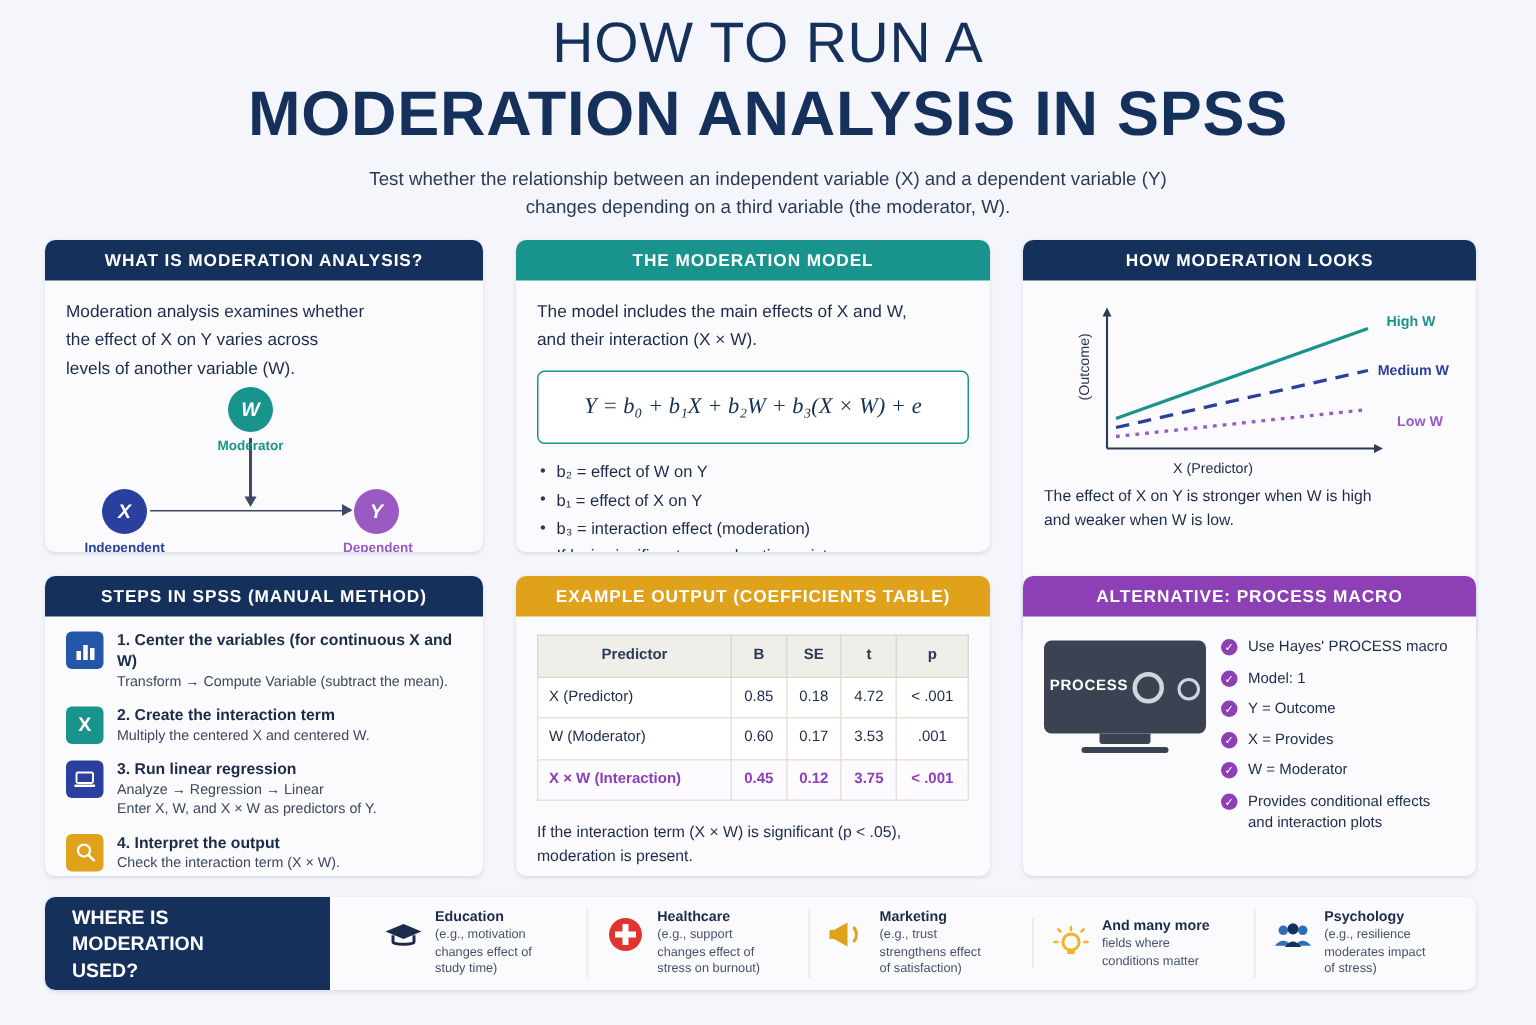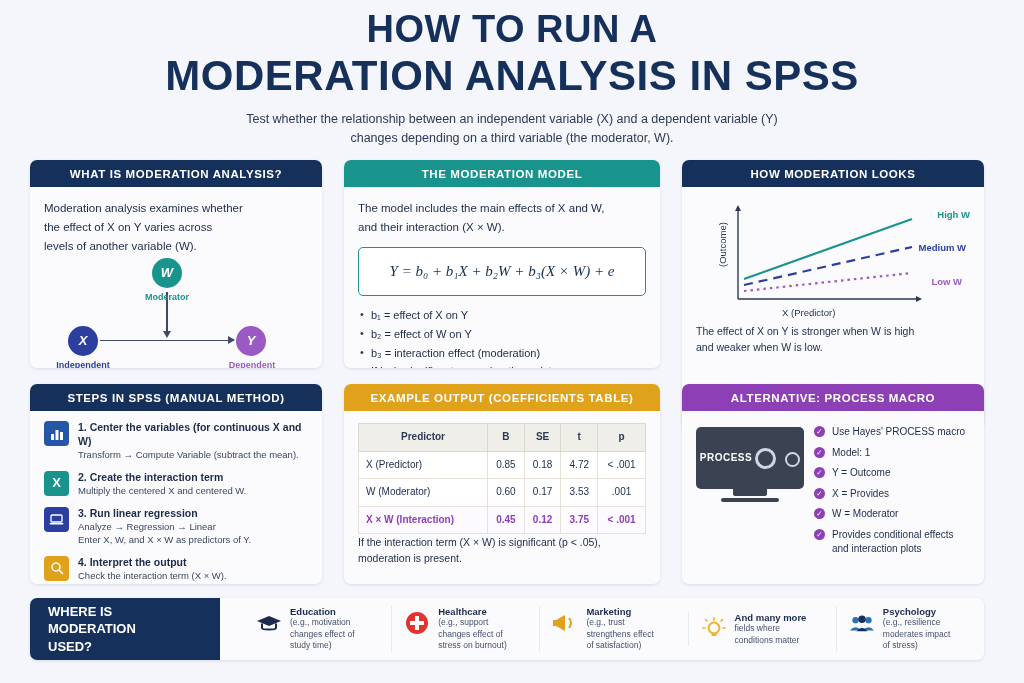--- a/index.html
+++ b/index.html
@@ -21,21 +21,21 @@
     background: #f4f6fb;
   }
 
   
   .header {
     text-align: center;
     padding-top: 10px;
   }
   .title-1 {
     font-size: 38px;
-    font-weight: bold;
+    font-weight: normal;
     letter-spacing: 0.5px;
     color: #16305c;
     line-height: 1.05;
   }
   .title-2 {
     font-size: 42px;
     font-weight: bold;
     letter-spacing: 0.5px;
     color: #16305c;
     line-height: 1.05;
@@ -166,21 +166,21 @@
 
   
   #card-looks { left: 682px; top: 160px; width: 302px; height: 268px; }
   .plot-wrap { position: relative; height: 118px; margin-top: 2px; }
   .plot-note { font-size: 10.5px; line-height: 1.55; margin-top: 4px; }
   .lbl-line {
     position: absolute;
     font-size: 9.5px;
     font-weight: bold;
   }
-  .lbl-high { color: #18948c; right: 0; top: 6px; margin-left: 22px; }
+  .lbl-high { color: #18948c; right: 13px; top: 6px; margin-left: 22px; }
   .lbl-med { color: #2b3f9e; right: 4px; top: 39px; }
   .lbl-low { color: #9b59c4; right: 8px; top: 73px; }
   .axis-x-lbl {
     position: absolute;
     left: 86px; bottom: -2px;
     font-size: 9.5px;
   }
 
   
   #card-steps { left: 30px; top: 384px; width: 292px; height: 200px; }
@@ -222,21 +222,21 @@
     border: 1px solid #ddd8cf;
   }
   table.coef td {
     padding: 5px 4px;
     border: 1px solid #e6e2da;
     text-align: center;
     background: #fff;
   }
   table.coef td.pred { text-align: left; padding-left: 7px; }
   tr.hl td { color: #8d3fb5; font-weight: bold; background: #fdfbff; }
-  .out-note { font-size: 10.5px; line-height: 1.55; margin-top: 0; }
+  .out-note { font-size: 10.5px; line-height: 1.55; margin-top: 13px; }
 
   
   #card-process { left: 682px; top: 384px; width: 302px; height: 200px; }
   .proc-row { display: flex; gap: 10px; }
   .monitor {
     width: 108px;
     flex: 0 0 108px;
     padding-top: 4px;
   }
   .monitor-screen {
@@ -383,22 +383,22 @@
     </div>
   </div>
 
   <div class="card" id="card-model">
     <div class="card-head head-teal">THE  MODERATION MODEL</div>
     <div class="card-body">
       <div>The model includes the main effects of X and W,</div>
       <div>and their interaction (X × W).</div>
       <div class="formula-box">Y = b₀ + b₁X + b₂W + b₃(X × W) + e</div>
       <ul class="bullets">
+        <li>b₂ = effect of W on Y</li>
         <li>b₁ = effect of X on Y</li>
-        <li>b₂ = effect of W on Y</li>
         <li>b₃ = interaction effect (moderation)</li>
         <li>If b₃ is significant → moderation exists</li>
       </ul>
     </div>
   </div>
 
   <div class="card" id="card-looks">
     <div class="card-head head-navy">HOW MODERATION LOOKS</div>
     <div class="card-body">
       <div class="plot-wrap">

